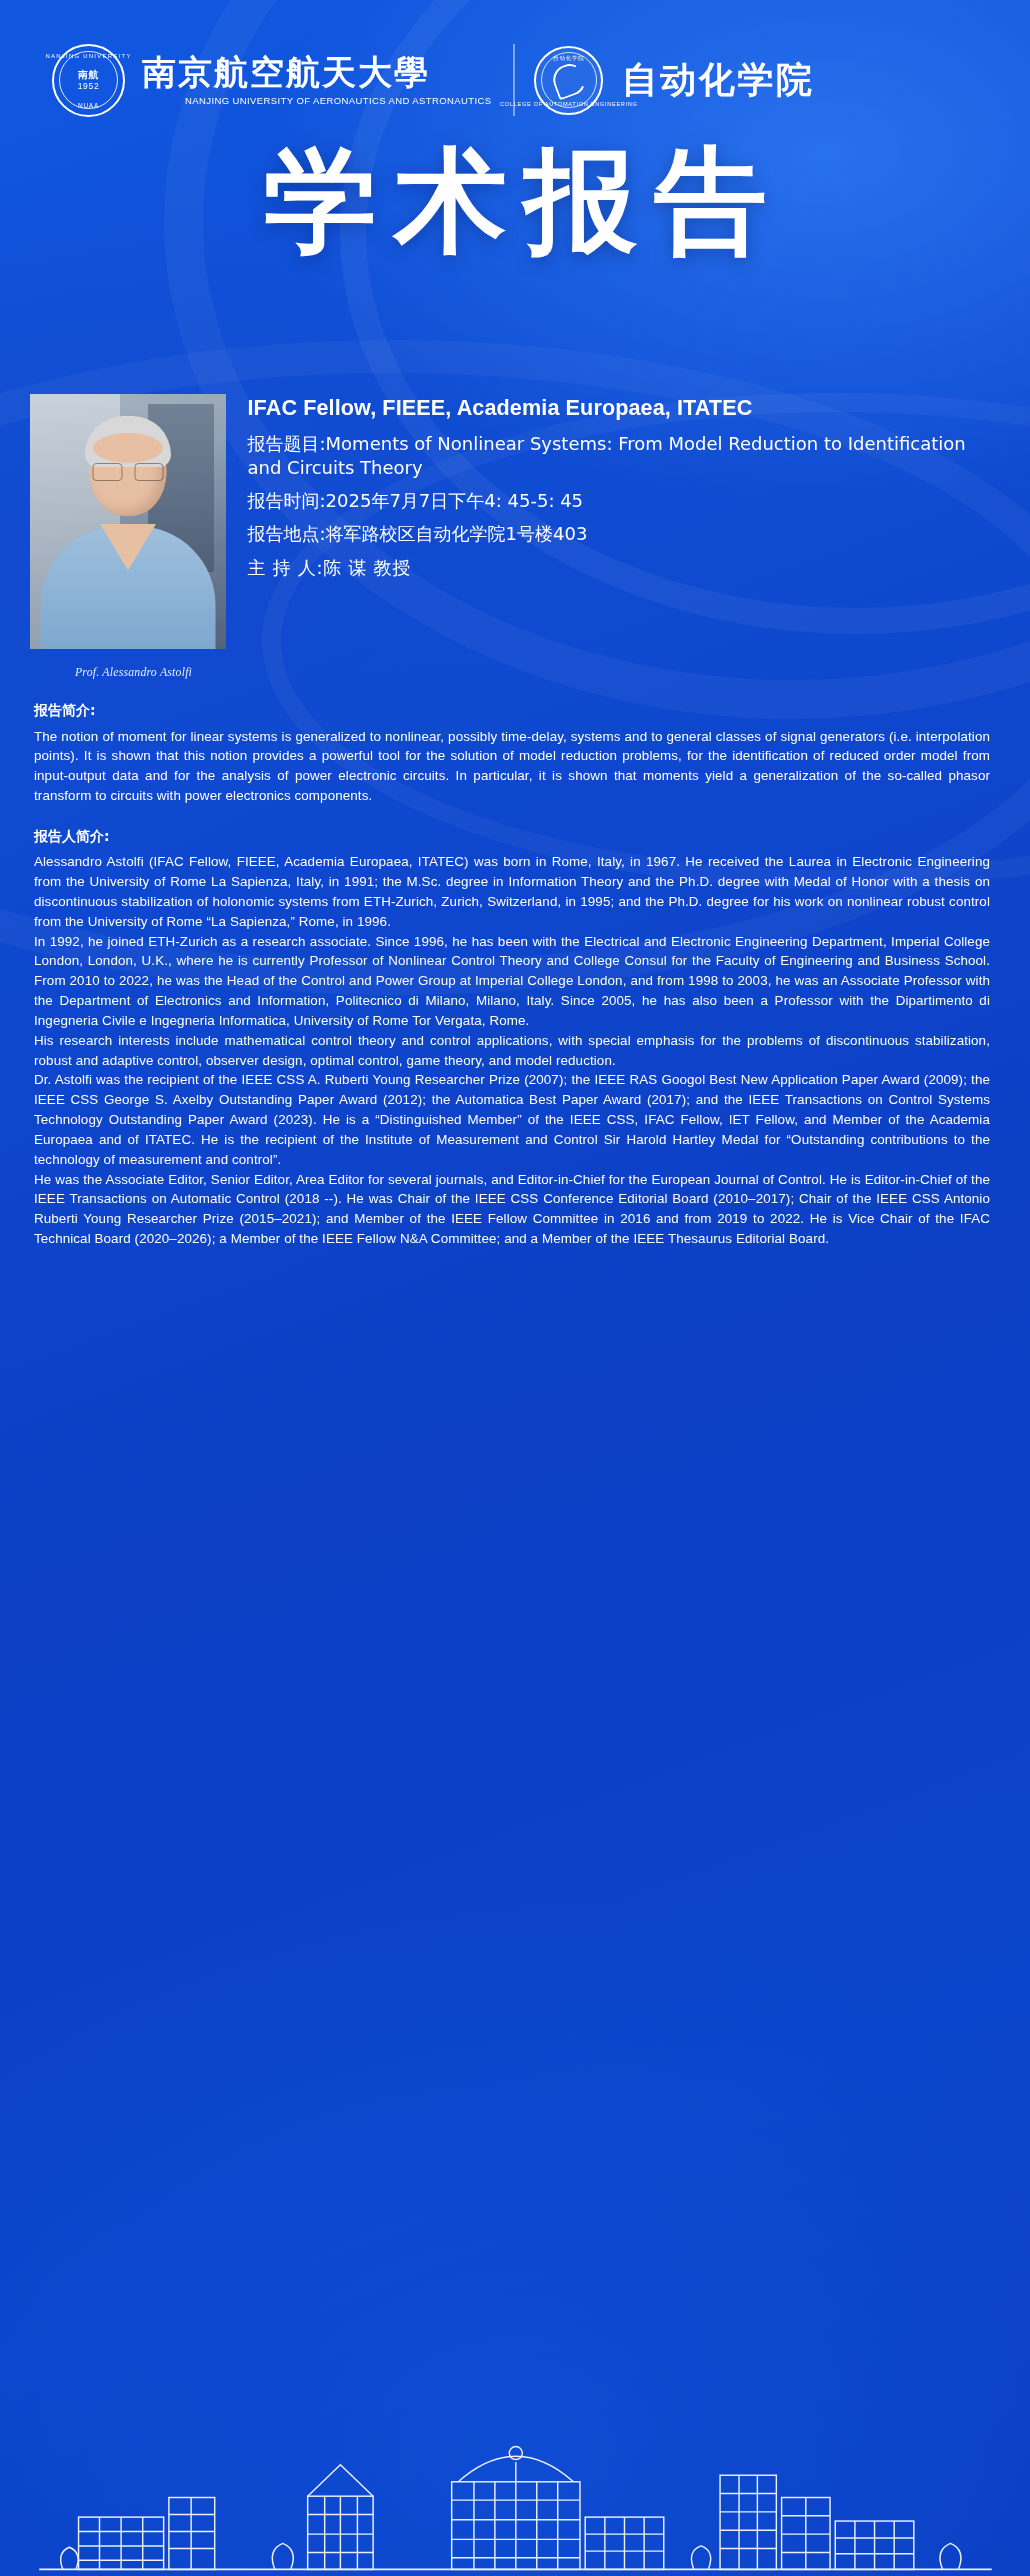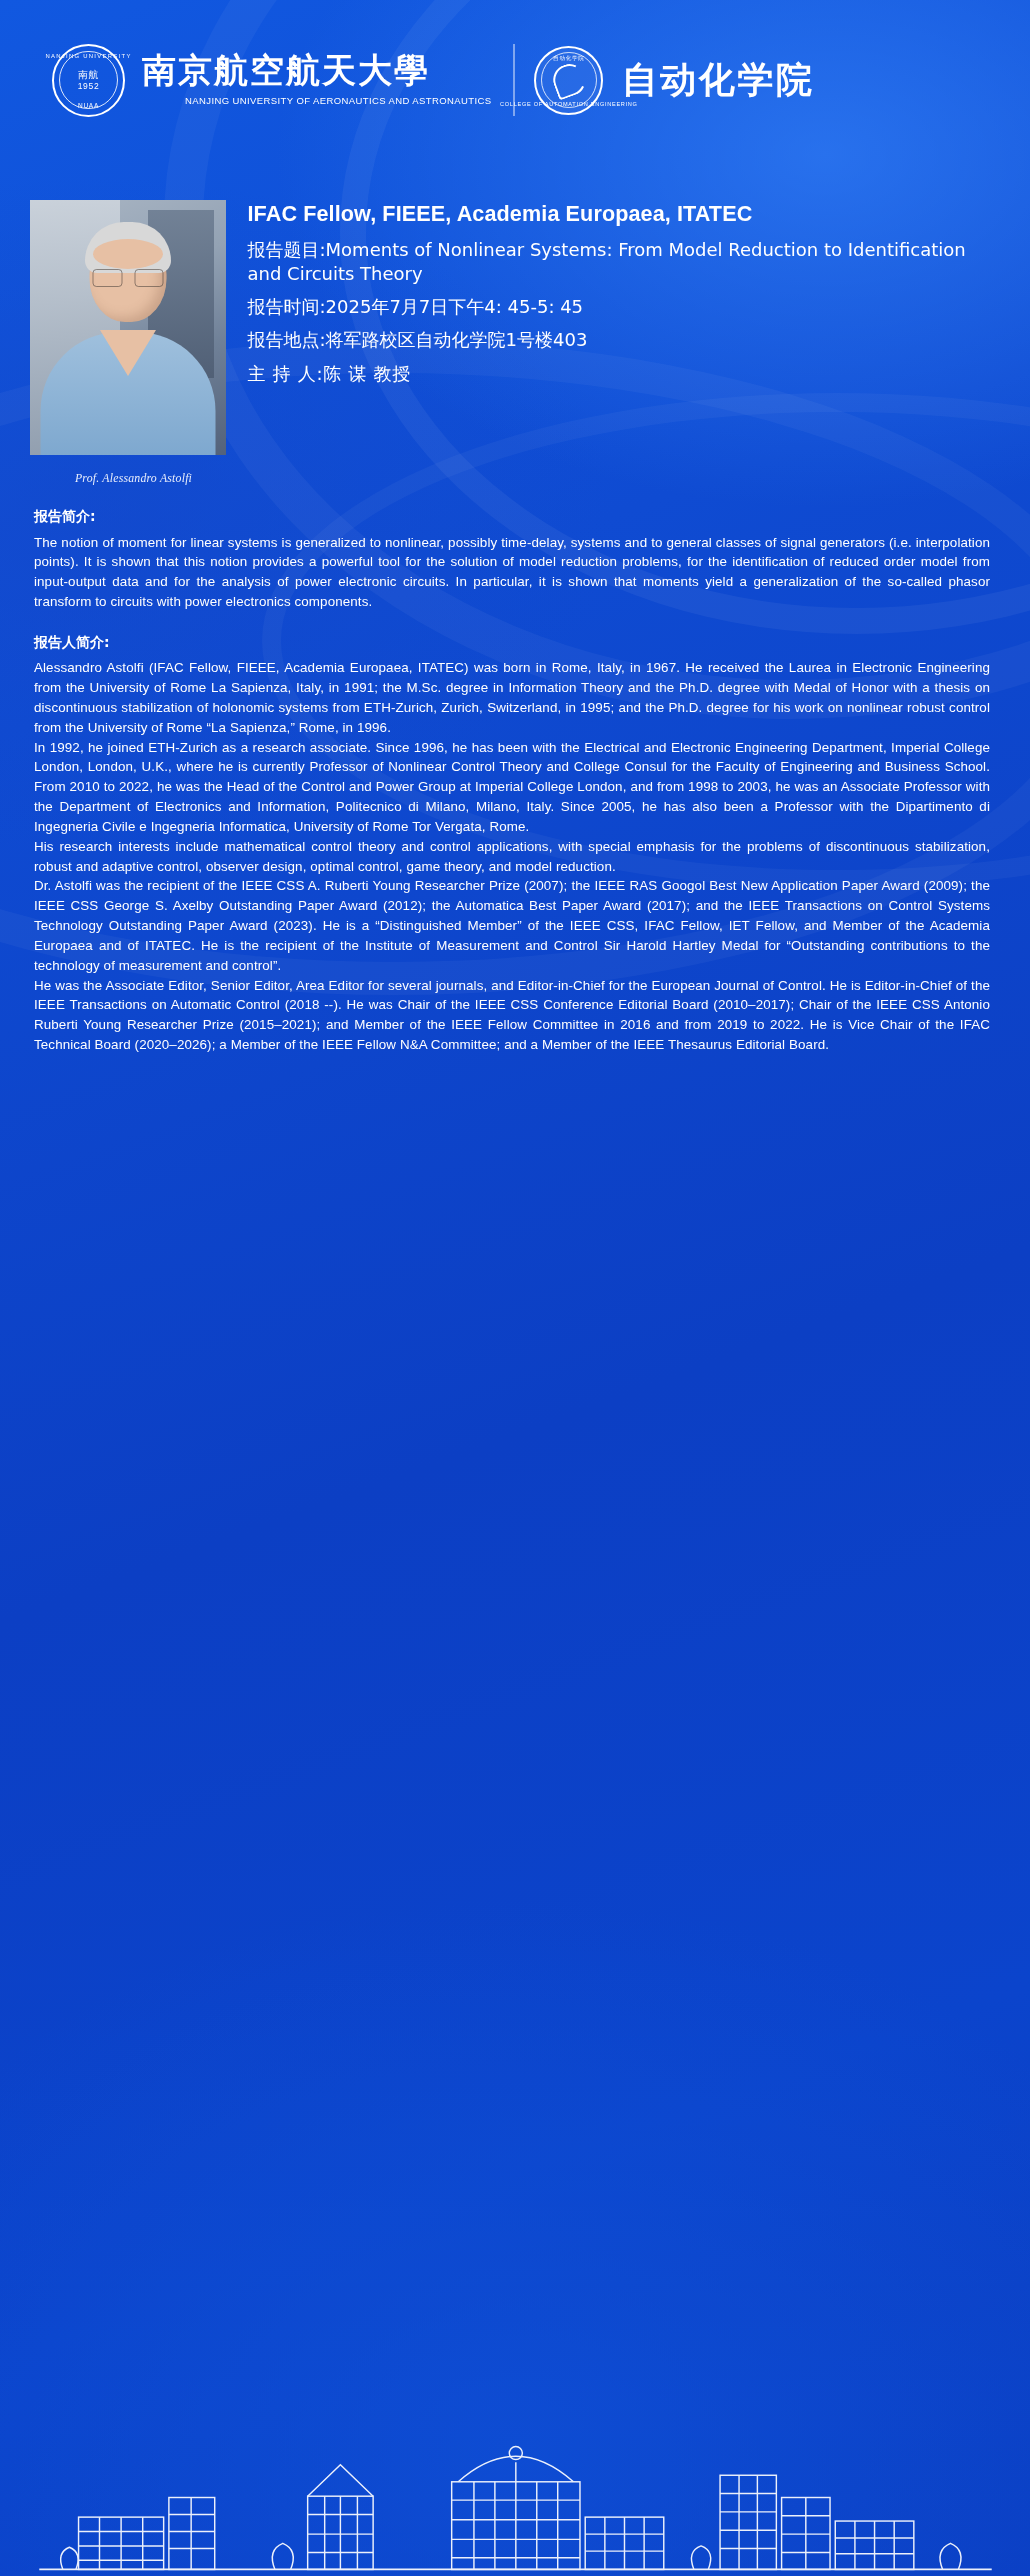--- a/index.html
+++ b/index.html
@@ -64,21 +64,21 @@
   .seal-inner {
     position: absolute;
     left: 0; right: 0; top: 50%;
     transform: translateY(-50%);
     text-align: center;
     color: #fff;
     font-size: 8.5px;
     letter-spacing: 0.7px;
     line-height: 1.25;
   }
-  .seal-inner .big { font-size: 9.8px; font-weight: normal; display: block; text-align: center; }
+  .seal-inner .big { font-size: 9.8px; font-weight: bold; display: block; text-align: center; }
   .seal-arc {
     position: absolute;
     left: 50%; top: 7.9px;
     transform: translateX(-50%);
     color: #fff;
     font-size: 5.9px;
     letter-spacing: 1.3px;
     white-space: nowrap;
   }
   .seal-bottom {
@@ -92,21 +92,21 @@
   }
   .univ-text {
     margin-left: 17px;
     color: #ffffff;
   }
   .univ-cn {
     font-size: 34px;
     font-weight: bold;
     letter-spacing: 2px;
     line-height: 1.08;
-    font-family: Liberation Mono, monospace;
+    font-family: Liberation Serif, serif;
   }
   .univ-en {
     font-size: 9.5px;
     letter-spacing: 0.4px;
     margin-top: 3.3px;
     padding-left: 43px;
   }
   .divider-v {
     width: 1.3px;
     height: 72px;
@@ -342,20 +342,21 @@
 
     <div class="seal2">
       <div class="arc-top">自动化学院</div>
       <div class="mark"></div>
       <div class="arc-bottom">COLLEGE OF AUTOMATION ENGINEERING</div>
     </div>
 
     <div class="college-cn">自动化学院</div>
   </div>
 
+  <div class="big-title">学术报告</div>
 
   <div class="speaker-row">
     <div class="photo-wrap">
       <div class="photo">
         <div class="photo-bg"></div>
         <div class="photo-wall"></div>
         <div class="photo-door"></div>
         <div class="body-shirt"></div>
         <div class="collar"></div>
         <div class="head"></div>

